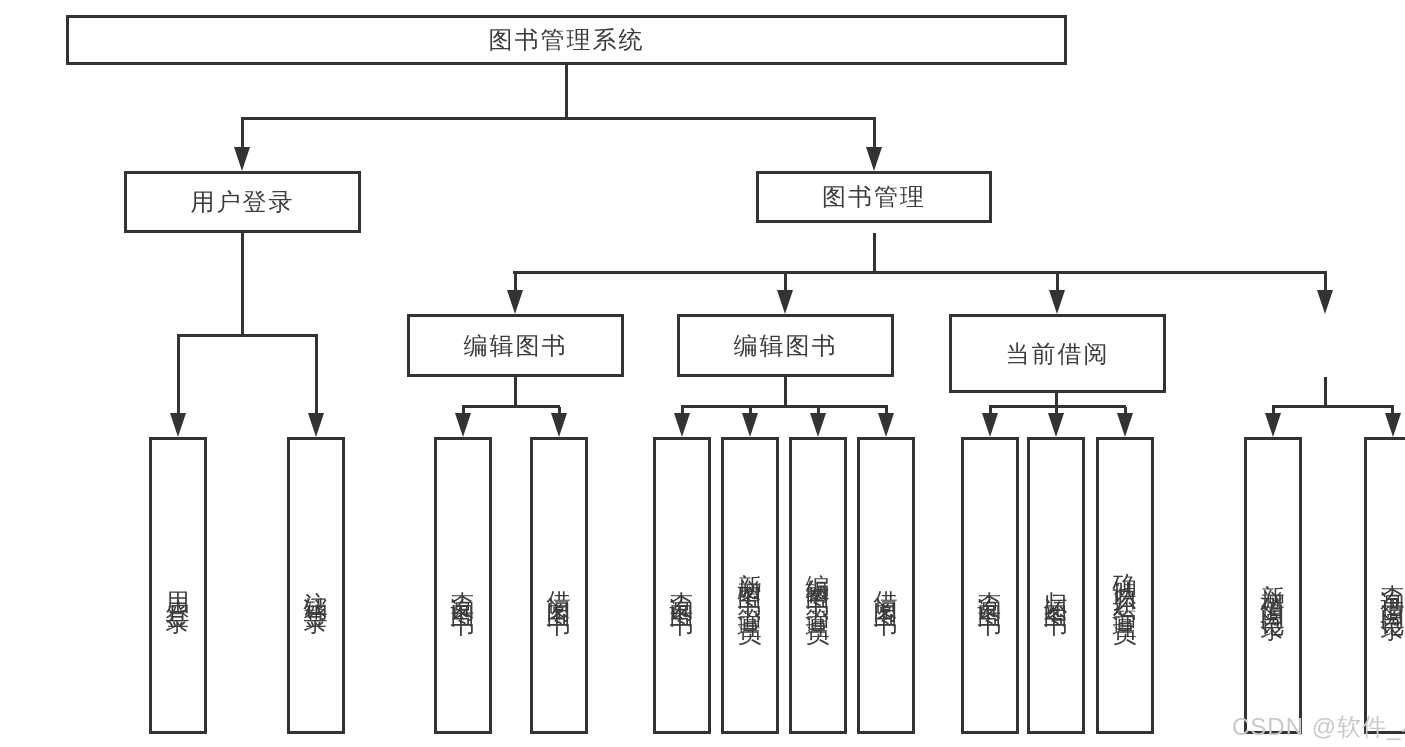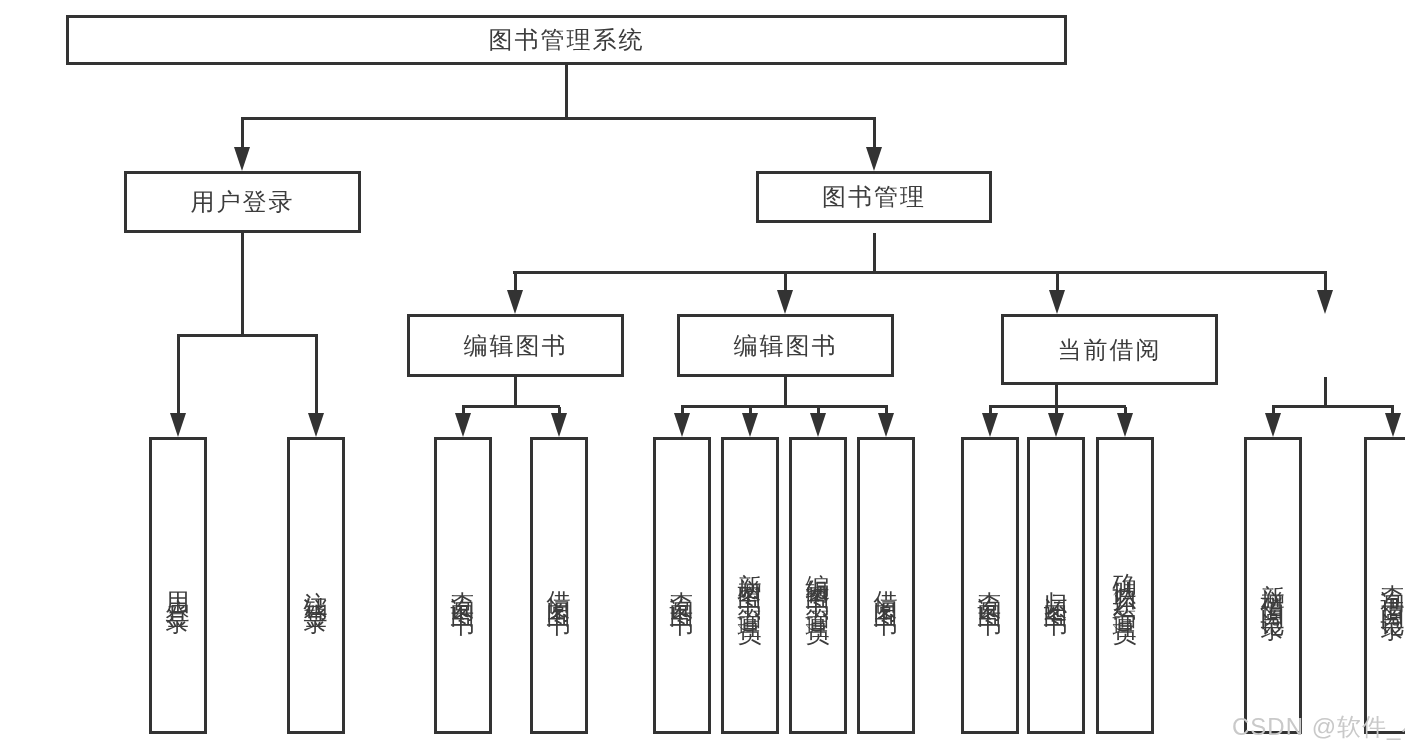--- a/index.html
+++ b/index.html
@@ -142,21 +142,21 @@
   </div>
 
   <div class="box h" style="left:363px;top:314px;width:217px;height:63px">
     <span>编辑图书</span>
   </div>
 
   <div class="box h" style="left:633px;top:314px;width:217px;height:63px">
     <span>编辑图书</span>
   </div>
 
-  <div class="box h" style="left:957px;top:314px;width:217px;height:71px">
+  <div class="box h" style="left:905px;top:314px;width:217px;height:79px">
     <span>当前借阅</span>
   </div>
 
 
   <div class="box leaf" style="left:105px">
     <span class="vtext">用户登录</span>
   </div>
   <div class="box leaf" style="left:243px">
     <span class="vtext">注销登录</span>
   </div>

